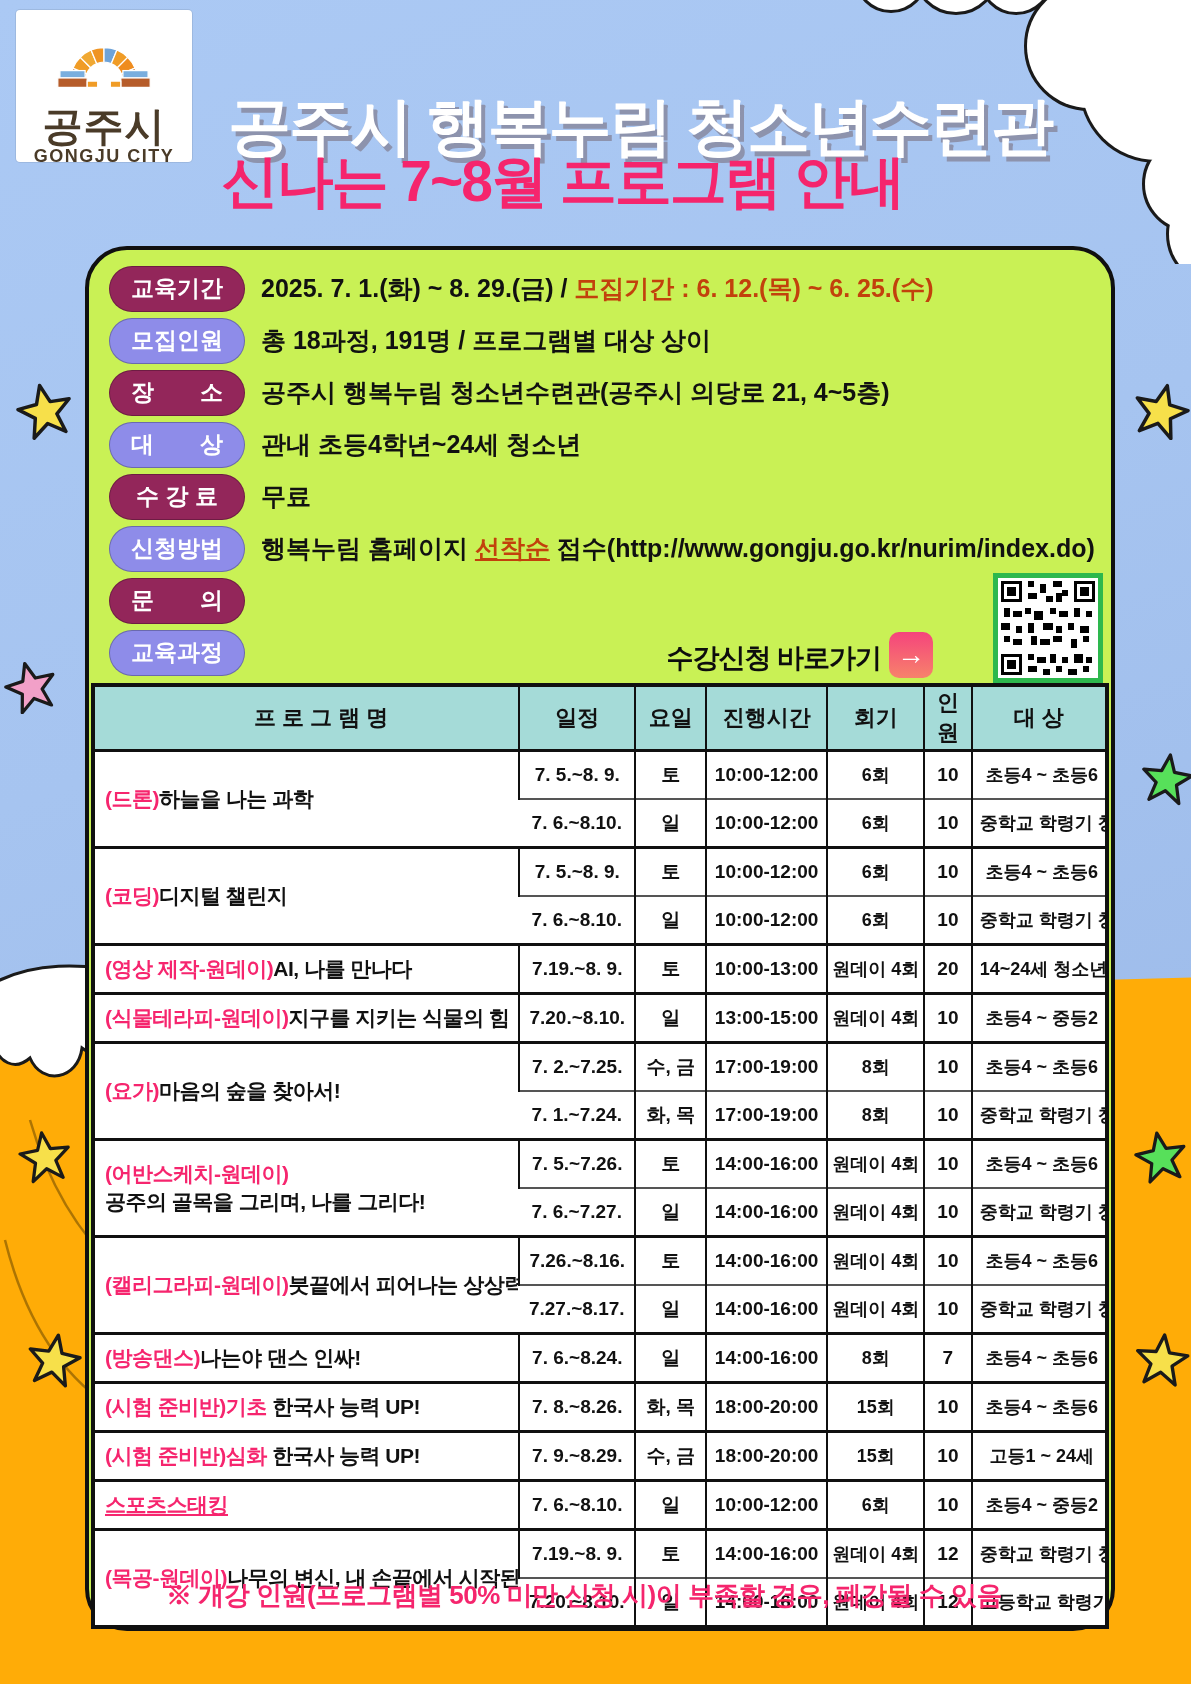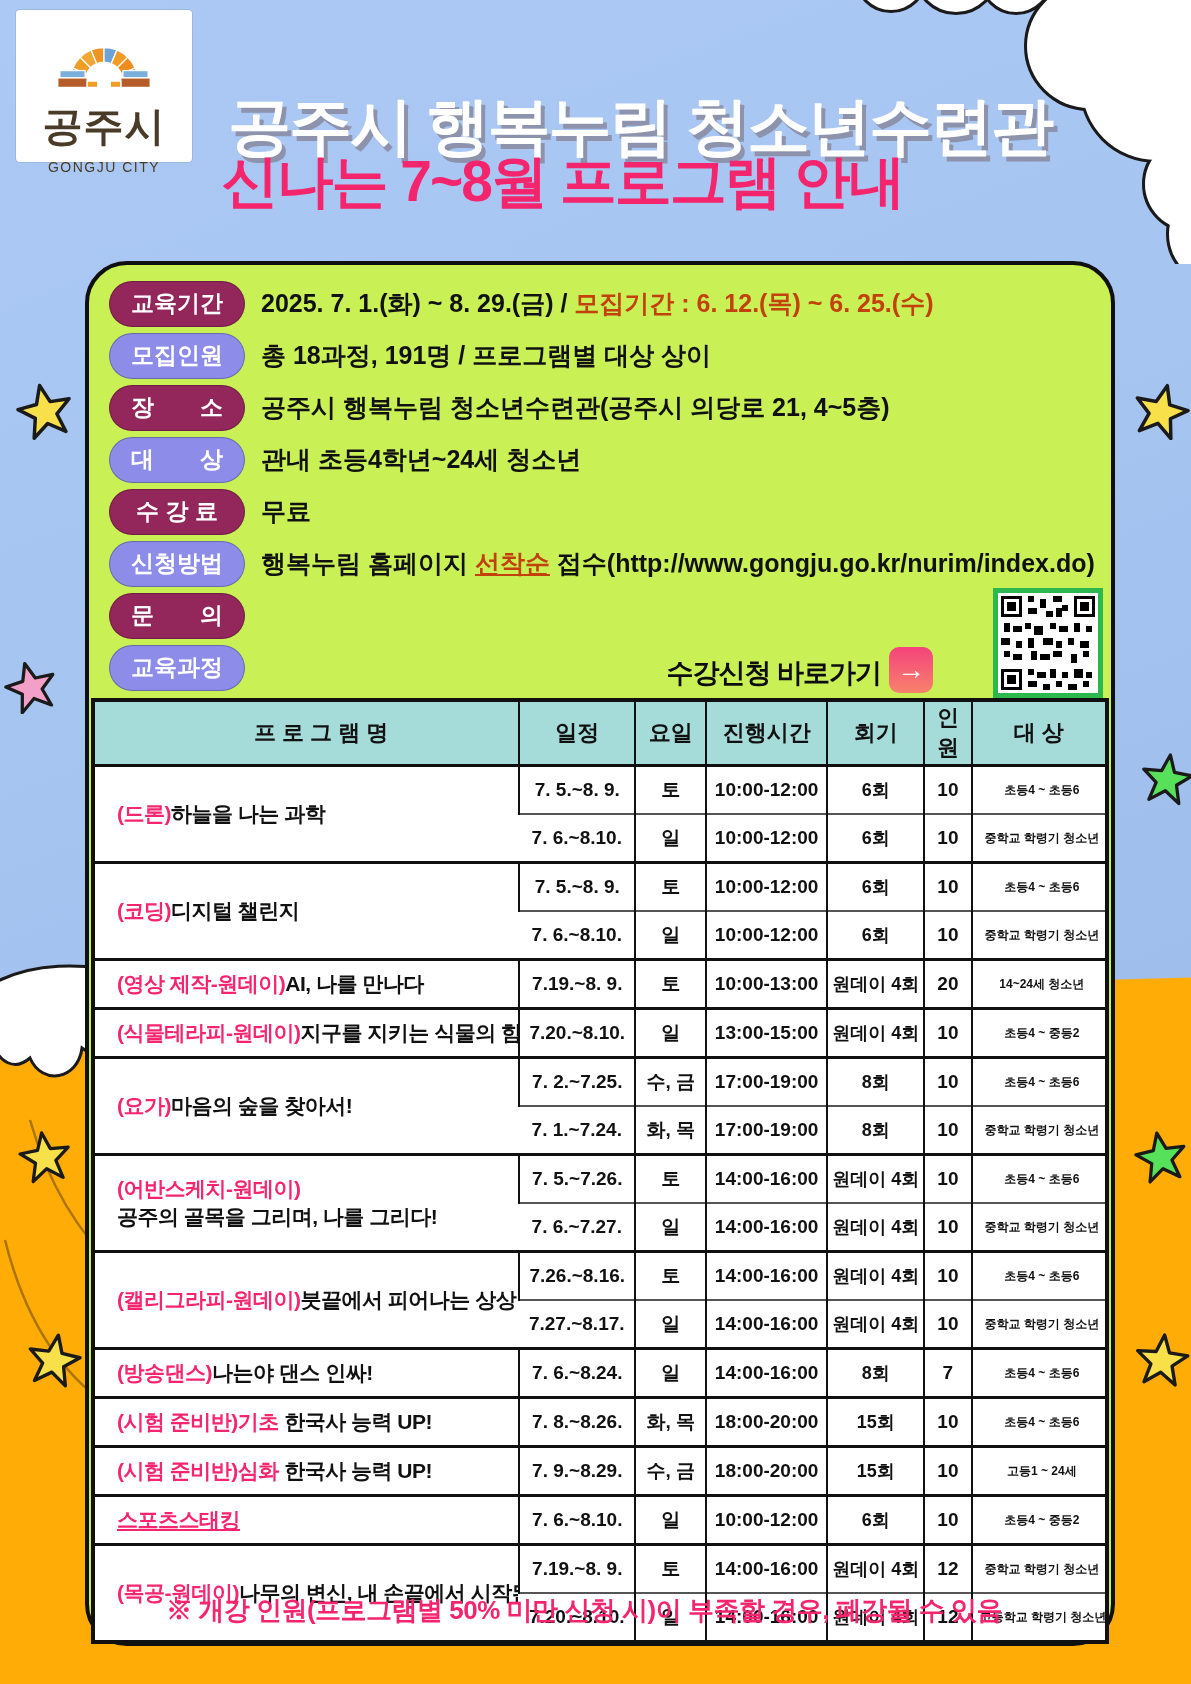--- a/index.html
+++ b/index.html
@@ -15,34 +15,34 @@
     clip-path:polygon(0 0,100% 0,100% 94%,0 97%);
   }
   .decor{position:absolute;pointer-events:none;}
   
   .logo{
     position:absolute;left:16px;top:10px;width:176px;height:152px;
     background:#ffffff;border-radius:4px;text-align:center;
     box-shadow:0 0 0 1px rgba(0,0,0,0.08);
   }
   .logo-city{font-size:40px;font-weight:800;color:#4a3b28;line-height:1;margin-top:2px;letter-spacing:1px;}
-  .logo-en{font-size:14px;font-weight:400;color:#4a3b28;letter-spacing:1.5px;margin-top:13px;}
+  .logo-en{font-size:18px;font-weight:700;color:#4a3b28;letter-spacing:1.5px;margin-top:0;}
   
   .title1{
     position:absolute;left:195px;top:84px;width:890px;text-align:center;
     font-size:63px;font-weight:900;color:#ffffff;letter-spacing:-2px;
     text-shadow:4px 5px 0 #8d93ad;white-space:nowrap;
   }
   .title2{
     position:absolute;left:190px;top:144px;width:745px;text-align:center;
     font-size:57px;font-weight:900;color:#f5256d;letter-spacing:-2px;white-space:nowrap;
   }
   
   .panel{
-    position:absolute;left:85px;top:261px;width:1030px;height:1385px;
+    position:absolute;left:85px;top:246px;width:1030px;height:1385px;
     background:#c9f155;border:4px solid #101010;border-radius:42px;
     box-sizing:border-box;
   }
   .info{position:absolute;left:20px;top:16px;right:20px;}
   .info-row{display:flex;align-items:center;height:45px;margin-bottom:7px;}
   .pill{
     width:134px;min-width:134px;height:44px;border-radius:23px;
     color:#fff;font-size:23px;font-weight:800;
     display:flex;align-items:center;justify-content:center;
     border:1px solid rgba(0,0,0,0.25);
@@ -80,23 +80,23 @@
   }
   th:first-child{border-left:none;padding-left:30px;}
   td{
     background:#fff;font-size:19px;font-weight:600;color:#111;text-align:center;
     height:44px;border-left:2px solid #101010;white-space:nowrap;overflow:hidden;
   }
   td:first-child{border-left:none;}
   tr.group-start td{border-top:3px solid #101010;}
   tr.subrow td{border-top:2px solid #555;}
   td.name{
-    text-align:left;padding-left:22px;font-size:21px;font-weight:800;letter-spacing:-0.5px;
-  }
-  td.c-target{font-size:12px;font-weight:700;padding-left:7px;}
+    text-align:left;padding-left:10px;font-size:21px;font-weight:800;letter-spacing:-0.5px;
+  }
+  td.c-target{font-size:18px;font-weight:700;padding-left:7px;}
   td.c-count{font-size:18px;}
   .pink{color:#f6256e;}
   
   .note{
     position:absolute;left:30px;top:1328px;
     font-size:26px;font-weight:800;color:#f5256d;letter-spacing:-0.5px;white-space:nowrap;margin-left:47px;
   }
 </style>
 </head>
 <body>

